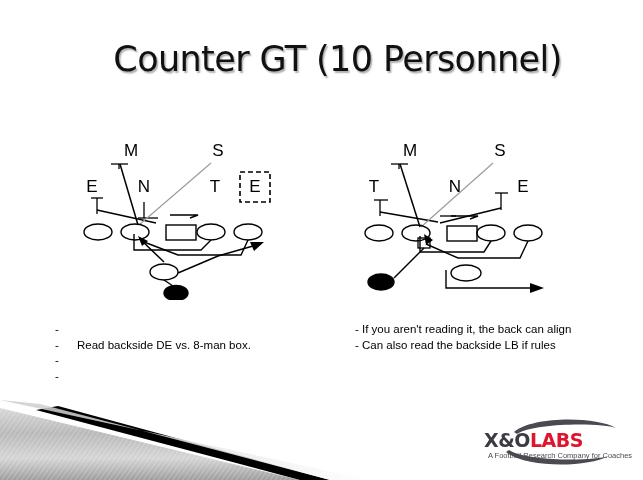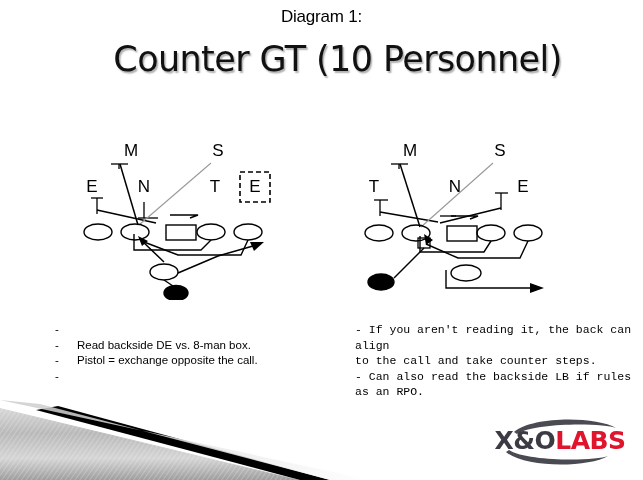--- a/index.html
+++ b/index.html
@@ -81,21 +81,21 @@
   .notes-right {
     position: absolute;
     left: 355px;
     top: 322px;
     width: 285px;
     font-family: "Liberation Sans", sans-serif;
     font-size: 11.5px;
     line-height: 15.5px;
     color: #000000;
   }
-  .notes-right .para { margin: 0; font-family: Liberation Mono, monospace; }
+  .notes-right .para { margin: 0; }
 
   
   .footer-band {
     position: absolute;
     left: 0;
     bottom: 0;
     width: 643px;
     height: 82px;
     overflow: hidden;
     pointer-events: none;
@@ -107,23 +107,22 @@
     left: 484px;
     top: 414px;
     width: 152px;
     height: 58px;
   }
   .logo-wordmark {
     position: absolute;
     left: 0;
     top: 16px;
     width: 152px;
-    text-align: center;
     font-family: "DejaVu Sans", sans-serif;
-    font-size: 25px;
+    font-size: 19px;
     font-weight: bold;
     line-height: 21px;
     letter-spacing: -0.5px;
     white-space: nowrap;
   }
   .logo-xo  { color: #3b3b43; }
   .logo-labs{ color: #e0142c; }
   .logo-tag {
     position: absolute;
     left: 0;
@@ -142,21 +141,20 @@
     top: 0;
     width: 152px;
     height: 58px;
   }
 </style>
 </head>
 <body>
 
 <div id="slide">
 
-  <div class="diagram-label">Diagram 1:</div>
 
   <div class="slide-title">Counter GT (10 Personnel)</div>
 
   <div class="play" id="play-left">
     <svg width="215" height="170" viewBox="0 0 215 170">
 
       <text class="def-label" x="14" y="62" text-anchor="middle">E</text>
       <text class="def-label" x="66" y="62" text-anchor="middle">N</text>
       <text class="def-label" x="137" y="62" text-anchor="middle">T</text>
 
@@ -268,32 +266,29 @@
   <div class="notes-left">
     <div class="row">
       <span class="dash">-</span>
     </div>
     <div class="row">
       <span class="dash">-</span>
       <span>Read backside DE vs. 8-man box.</span>
     </div>
     <div class="row">
       <span class="dash">-</span>
-      <span>Pistol = exchange opposite the call.</span>
     </div>
     <div class="row">
       <span class="dash">-</span>
     </div>
   </div>
 
   <div class="notes-right">
     <p class="para">- If you aren't reading it, the back can align</p>
-    <p class="para">to the call and take counter steps.</p>
     <p class="para">- Can also read the backside LB if rules</p>
-    <p class="para">as an RPO.</p>
   </div>
 
   <div class="footer-band">
     <svg width="643" height="82" viewBox="0 0 643 82">
       <defs>
         <linearGradient id="bandGrad" x1="0" y1="0" x2="0" y2="1">
           <stop offset="0%" stop-color="#d8d8d8"></stop>
           <stop offset="35%" stop-color="#b9b9b9"></stop>
           <stop offset="70%" stop-color="#d5d5d5"></stop>
           <stop offset="100%" stop-color="#9e9e9e"></stop>
@@ -319,15 +314,16 @@
   </div>
 
   <div class="logo">
     <svg class="logo-swoosh" viewBox="0 0 152 58">
       <path d="M30 18 C48 2, 112 2, 132 14 C120 9, 52 8, 33 20 Z" fill="#4a4a52"></path>
       <path d="M22 38 C40 54, 104 54, 124 42 C112 47, 44 48, 25 36 Z" fill="#4a4a52"></path>
     </svg>
     <div class="logo-wordmark">
       <span class="logo-xo">X&amp;O</span><span class="logo-labs">LABS</span>
     </div>
+    <div class="logo-tag">A Football Research Company for Coaches</div>
   </div>
 
 </div>
 
 </body></html>

